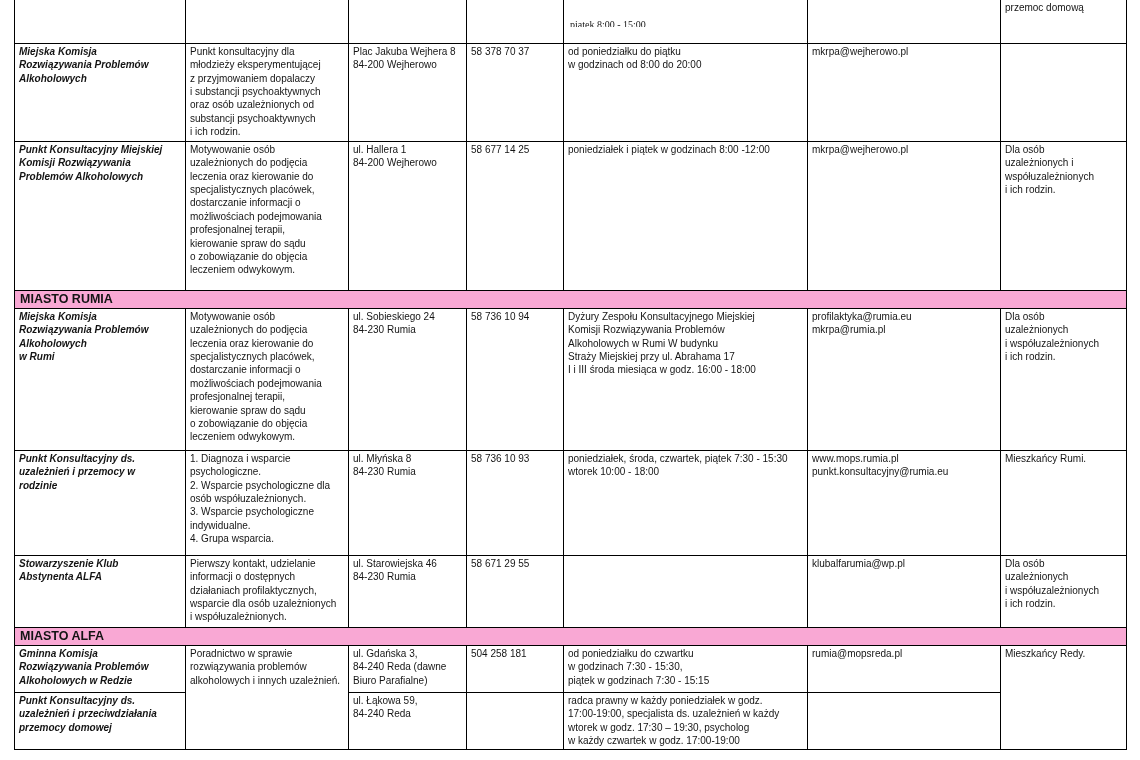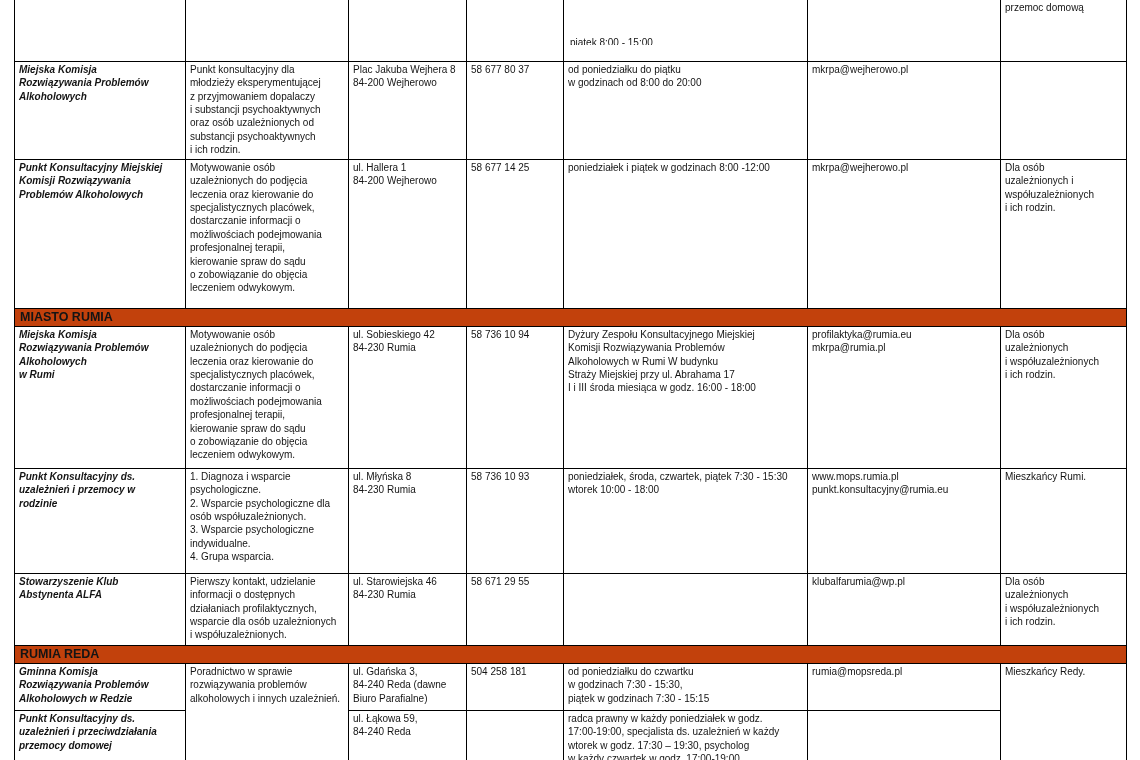--- a/index.html
+++ b/index.html
@@ -18,28 +18,28 @@
     vertical-align:top;
     padding:1px 4px 2px 4px;
     font-size:10px; line-height:13.4px;
     color:#141414;
     white-space:pre-line;
     word-wrap:break-word;
     overflow:hidden;
   }
   td.c-name { font-weight:700;font-style:italic; }
   tr.row-section td {
-    background:#c2410c;
+    background:#f9a8d4;
     font-weight:700;
     font-size:12.5px; line-height:14px;
     padding:1px 5px 2px 5px;
     white-space:nowrap;
   }
   tr.row-partial td { border-top:none; }
-  .clip { height:10px; overflow:hidden; position:relative; margin-top:21px; }
+  .clip { height:10px; overflow:hidden; position:relative; margin-top:3px;font-family:Liberation Serif, serif; }
   .clip span { position:absolute; bottom:-4px; left:2px; white-space:nowrap; }
 </style>
 </head>
 <body>
 
 <div class="page">
   <table>
     <colgroup>
       <col style="width:171px">
       <col style="width:163px">
@@ -69,21 +69,21 @@
 Alkoholowych</td>
         <td>Punkt konsultacyjny dla
 młodzieży eksperymentującej
 z przyjmowaniem dopalaczy
 i substancji psychoaktywnych
 oraz osób uzależnionych od
 substancji psychoaktywnych
 i ich rodzin.</td>
         <td>Plac Jakuba Wejhera 8
 84-200 Wejherowo</td>
-        <td>58 677 80 37</td>
+        <td>58 378 70 37</td>
         <td>od poniedziałku do piątku
 w godzinach od 8:00 do 20:00</td>
         <td>mkrpa@wejherowo.pl</td>
         <td></td>
       </tr>
 
       <tr style="height:149px">
         <td class="c-name">Punkt Konsultacyjny Miejskiej
 Komisji Rozwiązywania
 Problemów Alkoholowych</td>
@@ -120,21 +120,21 @@
         <td>Motywowanie osób
 uzależnionych do podjęcia
 leczenia oraz kierowanie do
 specjalistycznych placówek,
 dostarczanie informacji o
 możliwościach podejmowania
 profesjonalnej terapii,
 kierowanie spraw do sądu
 o zobowiązanie do objęcia
 leczeniem odwykowym.</td>
-        <td>ul. Sobieskiego 42
+        <td>ul. Sobieskiego 24
 84-230 Rumia</td>
         <td>58 736 10 94</td>
         <td>Dyżury Zespołu Konsultacyjnego Miejskiej
 Komisji Rozwiązywania Problemów
 Alkoholowych w Rumi W budynku
 Straży Miejskiej przy ul. Abrahama 17
 I i III środa miesiąca w godz. 16:00 - 18:00</td>
         <td>profilaktyka@rumia.eu
 mkrpa@rumia.pl</td>
         <td>Dla osób
@@ -177,21 +177,21 @@
         <td>58 671 29 55</td>
         <td></td>
         <td>klubalfarumia@wp.pl</td>
         <td>Dla osób
 uzależnionych
 i współuzależnionych
 i ich rodzin.</td>
       </tr>
 
       <tr class="row-section" style="height:16px">
-        <td colspan="7">RUMIA REDA</td>
+        <td colspan="7">MIASTO ALFA</td>
       </tr>
 
       <tr style="height:47px">
         <td class="c-name">Gminna Komisja
 Rozwiązywania Problemów
 Alkoholowych w Redzie</td>
         <td rowspan="2">Poradnictwo w sprawie
 rozwiązywania problemów
 alkoholowych i innych uzależnień.</td>
         <td>ul. Gdańska 3,

